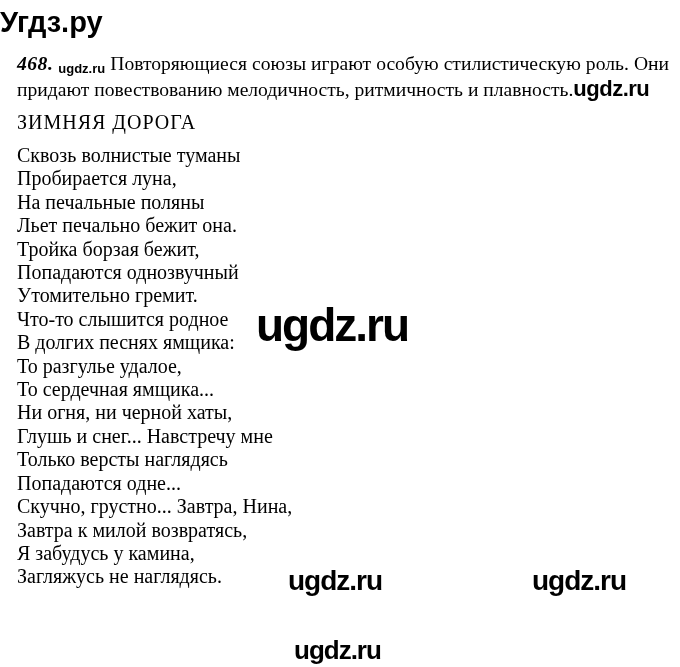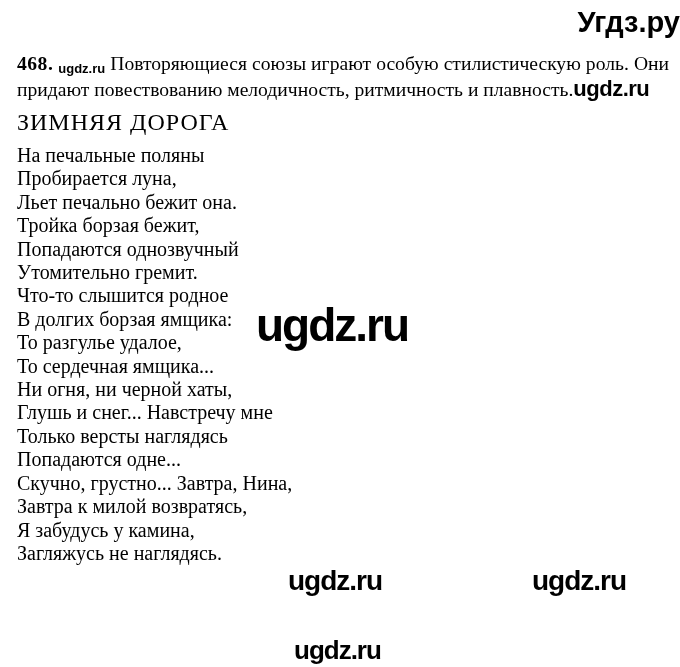--- a/index.html
+++ b/index.html
@@ -8,57 +8,58 @@
     background: #ffffff;
     position: relative;
     overflow: hidden;
     font-family: "Liberation Serif", serif;
     color: #000000;
   }
   .page { position: absolute; inset: 0; }
 
   .site-header {
     position: absolute; top: 6px; left: 0; width: 100%;
-    text-align: right;
+    text-align: left;
     font-family: "Liberation Sans", sans-serif;
     font-weight: bold;
     font-size: 29px;
     line-height: 32px;
     color: #000000;
   }
 
   .exercise {
     position: absolute; left: 17px; top: 52px; width: 652px;
     font-size: 19.6px; line-height: 24px;
     text-align: justify;
     color: #000000;
   }
   .exercise .num {
     font-weight: bold;
     letter-spacing: 0.5px;
+    font-style: italic;
   }
   .wm-small {
     font-family: "Liberation Sans", sans-serif;
     font-weight: bold;
     font-size: 13px;
     position: relative; top: 3px;
     margin: 0 5px;
     letter-spacing: 0;
   }
   .wm-inline {
     font-family: "Liberation Sans", sans-serif;
     font-weight: bold;
     font-size: 22px;
     letter-spacing: -0.5px;
     line-height: 0;
   }
 
   .poem-title {
     position: absolute; left: 17px; top: 112px;
-    font-size: 24px; line-height: 20px;
+    font-size: 20px; line-height: 20px;
     letter-spacing: 1px;
   }
 
   .poem {
     position: absolute; left: 17px; top: 144px;
     font-size: 20px; line-height: 23.4px;
     white-space: nowrap;
   }
 
   .wm {
@@ -81,28 +82,29 @@
 
   <div class="site-header">Угдз.ру</div>
 
   <div class="exercise">
     <span class="num">468.</span><span class="wm-small">ugdz.ru</span><span>Повторяющиеся союзы играют особую стилистическую роль. Они придают повествованию мелодичность, ритмичность и плавность.</span><span class="wm-inline">ugdz.ru</span>
   </div>
 
   <div class="poem-title">ЗИМНЯЯ ДОРОГА</div>
 
   <div class="poem">
+    <div class="poem-line">Сквозь волнистые туманы</div>
+    <div class="poem-line">Пробирается луна,</div>
     <div class="poem-line">На печальные поляны</div>
-    <div class="poem-line">Пробирается луна,</div>
     <div class="poem-line">Льет печально бежит она.</div>
     <div class="poem-line">Тройка борзая бежит,</div>
     <div class="poem-line">Попадаются однозвучный</div>
     <div class="poem-line">Утомительно гремит.</div>
     <div class="poem-line">Что-то слышится родное</div>
-    <div class="poem-line">В долгих борзая ямщика:</div>
+    <div class="poem-line">В долгих песнях ямщика:</div>
     <div class="poem-line">То разгулье удалое,</div>
     <div class="poem-line">То сердечная ямщика...</div>
     <div class="poem-line">Ни огня, ни черной хаты,</div>
     <div class="poem-line">Глушь и снег... Навстречу мне</div>
     <div class="poem-line">Только версты наглядясь</div>
     <div class="poem-line">Попадаются одне...</div>
     <div class="poem-line">Скучно, грустно... Завтра, Нина,</div>
     <div class="poem-line">Завтра к милой возвратясь,</div>
     <div class="poem-line">Я забудусь у камина,</div>
     <div class="poem-line">Загляжусь не наглядясь.</div>

